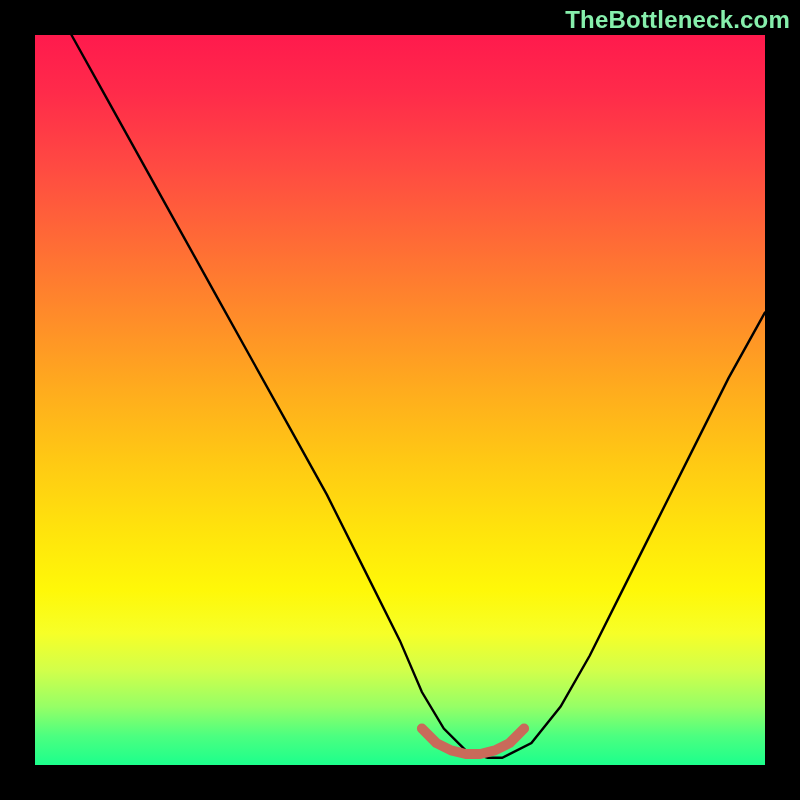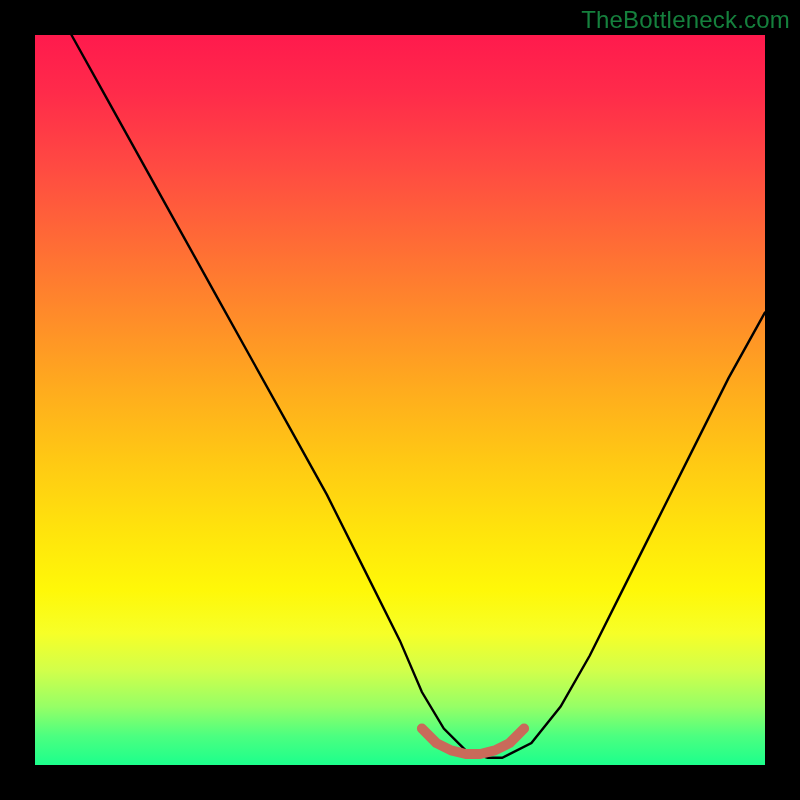--- a/index.html
+++ b/index.html
@@ -36,23 +36,23 @@
       #f6ff28 82%,
       #d2ff4a 87%,
       #96ff66 92%,
       #4cff80 96%,
       #1cff8c 100%);
   }
   .watermark {
     position: absolute;
     top: 6px;
     right: 10px;
-    color: #15803d;
+    color: #86efac;
     font-size: 24px;
-    font-weight: 400;
+    font-weight: 700;
     letter-spacing: 0.2px;
     user-select: none;
   }
   svg.curve {
     position: absolute;
     left: 0;
     top: 0;
     width: 730px;
     height: 730px;
     overflow: visible;

